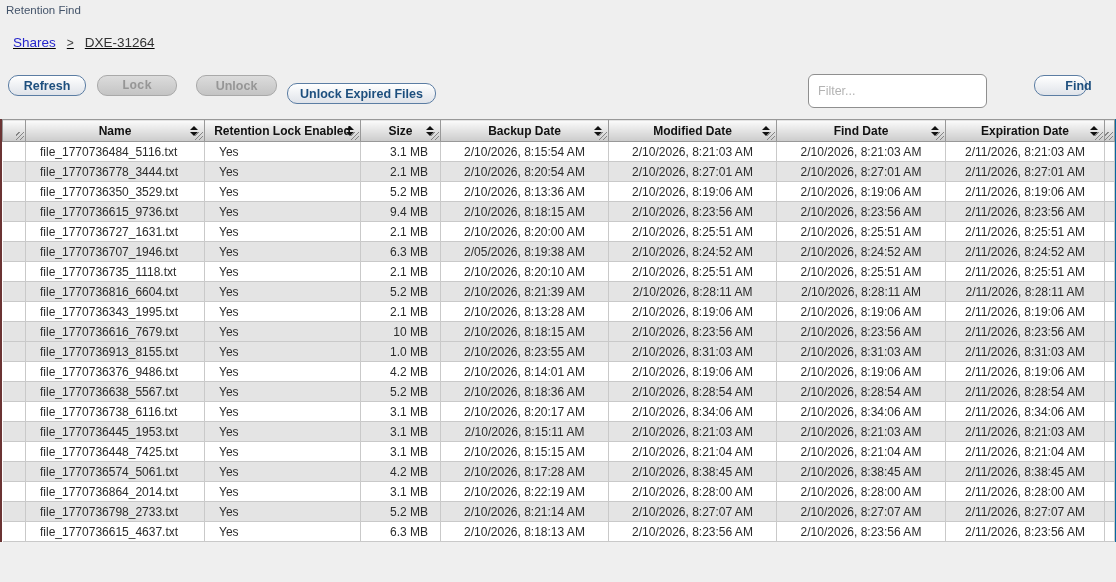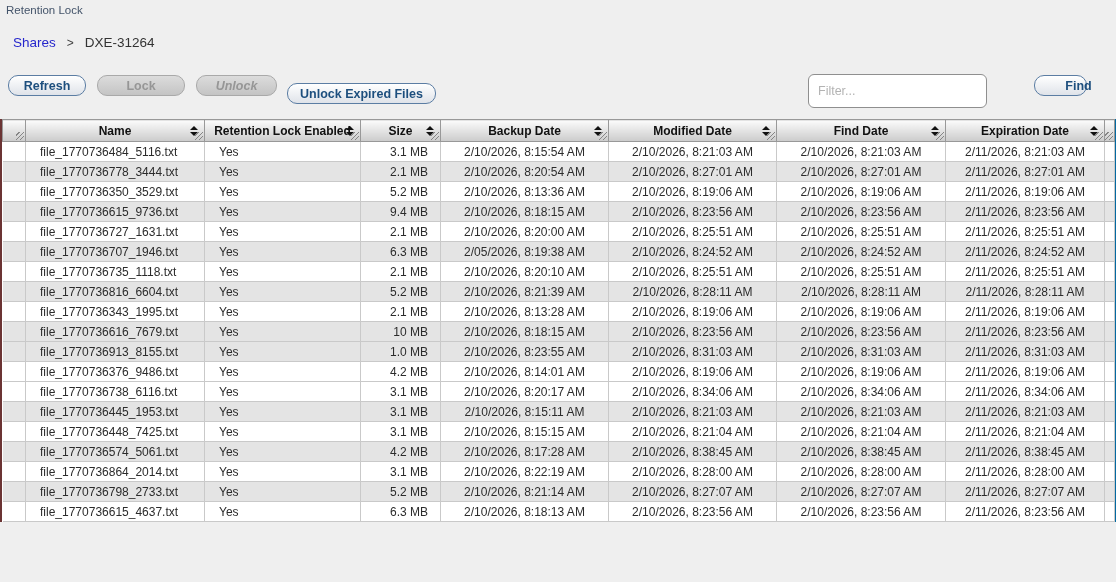--- a/index.html
+++ b/index.html
@@ -1,33 +1,33 @@
 <!DOCTYPE html>
 <html><head>
 <meta charset="utf-8">
 <style>
   * { margin:0; padding:0; box-sizing:border-box; }
   body { background:#ffffff; font-family:"Liberation Sans", sans-serif; }
   .screen { position:relative; width:1116px; height:582px; overflow:hidden; background:#efefef; }
 
   .page-title { position:absolute; top:4px; left:6px; font-size:11.5px; color:#44546a; }
 
-  .breadcrumb { position:absolute; top:35px; left:13px; font-size:13.5px; }
+  .breadcrumb { position:absolute; top:35px; left:13px; font-size:13.5px;text-decoration:underline; }
   .breadcrumb .link { color:#2626cc; cursor:pointer; }
   .breadcrumb .sep { color:#444; margin:0 11px; font-size:12px; }
   .breadcrumb .current { color:#333; }
 
   .btn { position:absolute; top:75px; height:21px; border-radius:10px;
          font-family:"Liberation Sans", sans-serif; font-weight:bold; font-size:12.5px;
          display:flex; align-items:center; justify-content:center; cursor:pointer; }
   .btn.on  { background:linear-gradient(#ffffff,#dfe3e9); border:1px solid #5b7da3; color:#1d4f7e; }
   .btn.off { background:linear-gradient(#dcdcdc,#c4c4c4); border:1px solid #a9a9a9; color:#969696; cursor:default; }
   #btn-refresh { left:8px;  width:78px; }
-  #btn-lock    { left:97px; width:88px; }
-  #btn-unlock  { left:196px; width:81px;font-style:italic; }
+  #btn-lock    { left:97px; width:80px;font-family:Liberation Mono, monospace; }
+  #btn-unlock  { left:196px; width:81px; }
   #btn-unlock-expired { left:287px; width:149px;margin-top:8px; }
   #btn-find    { left:1034px; width:53px;padding-left:36px; }
 
   .filter { position:absolute; left:808px; top:74px; width:179px; height:22px;
             border:1px solid #8f8f8f; border-radius:6px; padding:16px 9px;
             font-size:12.5px; color:#333; background:#fff; outline:none; }
   .filter::placeholder { color:#b3b3b3; }
 
   .grid { position:absolute; top:119px; left:0; width:1116px;
           border-left:2px solid #6b3434; border-right:2px solid #0369a1; background:#fff; }
@@ -54,21 +54,21 @@
 
   .grip { position:absolute; right:1px; bottom:1px; width:8px; height:8px;
           background:repeating-linear-gradient(135deg, transparent 0 2px, #868686 2px 3px);
           cursor:col-resize; }
 </style>
 </head>
 <body>
 
 <div class="screen">
 
-  <div class="page-title">Retention Lock</div>
+  <div class="page-title">Retention Find</div>
 
   <div class="breadcrumb">
     <span class="link">Shares</span><span class="sep">&gt;</span><span class="current">DXE-31264</span>
   </div>
 
   <div class="btn on" id="btn-refresh">Refresh</div>
   <div class="btn off" id="btn-lock">Lock</div>
   <div class="btn off" id="btn-unlock">Unlock</div>
   <div class="btn on" id="btn-unlock-expired">Unlock Expired Files</div>
 
@@ -248,20 +248,31 @@
             <td class="col-0 c0"></td>
             <td class="col-1 c1">file_1770736376_9486.txt</td>
             <td class="col-2 c2">Yes</td>
             <td class="col-3 c3">4.2 MB</td>
             <td class="col-4 c4">2/10/2026, 8:14:01 AM</td>
             <td class="col-5 c5">2/10/2026, 8:19:06 AM</td>
             <td class="col-6 c6">2/10/2026, 8:19:06 AM</td>
             <td class="col-7 c7">2/11/2026, 8:19:06 AM</td>
             <td class="col-8 c8"></td>
           </tr>
+          <tr class="alt">
+            <td class="col-0 c0"></td>
+            <td class="col-1 c1">file_1770736638_5567.txt</td>
+            <td class="col-2 c2">Yes</td>
+            <td class="col-3 c3">5.2 MB</td>
+            <td class="col-4 c4">2/10/2026, 8:18:36 AM</td>
+            <td class="col-5 c5">2/10/2026, 8:28:54 AM</td>
+            <td class="col-6 c6">2/10/2026, 8:28:54 AM</td>
+            <td class="col-7 c7">2/11/2026, 8:28:54 AM</td>
+            <td class="col-8 c8"></td>
+          </tr>
           <tr>
             <td class="col-0 c0"></td>
             <td class="col-1 c1">file_1770736738_6116.txt</td>
             <td class="col-2 c2">Yes</td>
             <td class="col-3 c3">3.1 MB</td>
             <td class="col-4 c4">2/10/2026, 8:20:17 AM</td>
             <td class="col-5 c5">2/10/2026, 8:34:06 AM</td>
             <td class="col-6 c6">2/10/2026, 8:34:06 AM</td>
             <td class="col-7 c7">2/11/2026, 8:34:06 AM</td>
             <td class="col-8 c8"></td>

